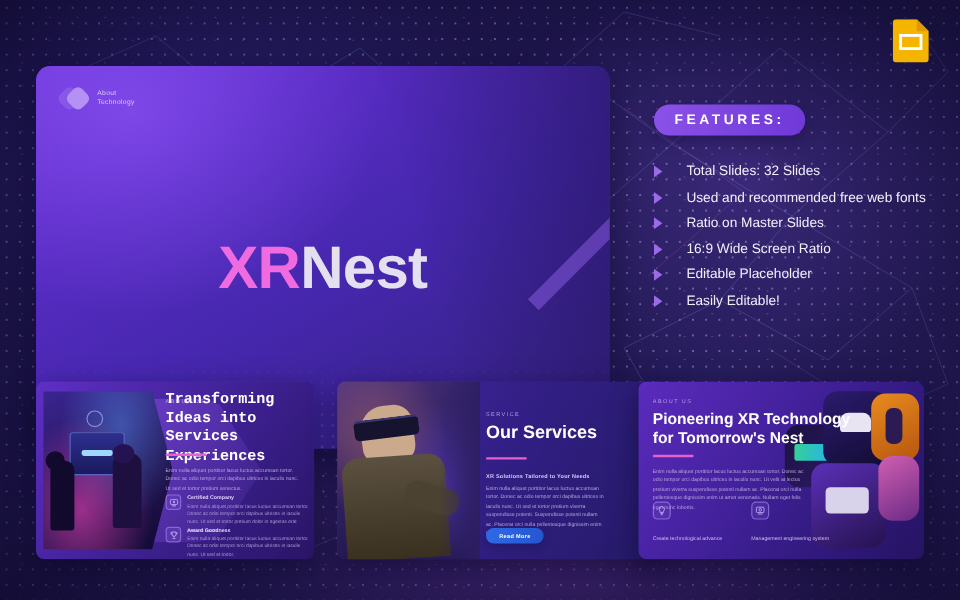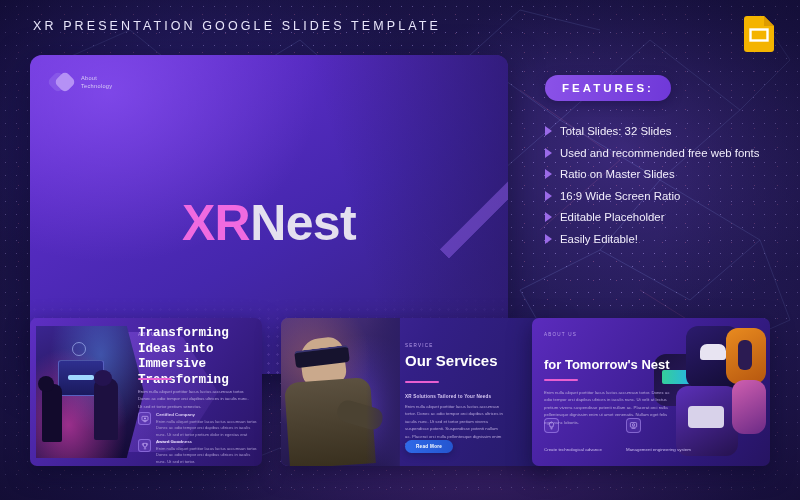--- a/index.html
+++ b/index.html
@@ -95,24 +95,25 @@
     z-index:3; white-space:nowrap;
   }
 
   
   .features{ position:absolute; left:545px; top:75px; width:250px; z-index:6; }
   .features-badge{
     display:inline-block; padding:7px 17px; border-radius:16px;
     background:linear-gradient(100deg,#8b52e8,#6f38d8);
     color:#fff; font-size:11.5px; font-weight:700; letter-spacing:3px;
     box-shadow:0 3px 12px rgba(20,8,60,.45);
+    margin-top:12px;
   }
   .features-list{ margin-top:24px; list-style:none; }
   .features-list li{
-    display:flex; align-items:center; gap:8px;
+    display:flex; align-items:center; gap:20px;
     margin-bottom:9.5px; color:#f2eefc; font-size:11.4px; white-space:nowrap;
   }
   .bullet{
     width:0; height:0; flex:none;
     border-left:7px solid #9a6ae8;
     border-top:5px solid transparent;
     border-bottom:5px solid transparent;
   }
 
   
@@ -269,21 +270,20 @@
       <path d="M120 120 L250 180 L180 260"></path>
       <path d="M520 90 L620 160 L540 230"></path>
       <path d="M640 290 L720 340 L660 420"></path>
     </g>
   </svg>
   <div class="dots"></div>
   <div class="vig"></div>
 </div>
 
 <div class="header">
-  <div class="header-title">XR PRESENTATION GOOGLE SLIDES TEMPLATE</div>
   <svg class="gslides-icon" viewBox="0 0 30 36">
     <path d="M3 0 H20 L30 10 V33 A3 3 0 0 1 27 36 H3 A3 3 0 0 1 0 33 V3 A3 3 0 0 1 3 0 Z" fill="#f4b400"></path>
     <path d="M20 0 L30 10 H20 Z" fill="#dd9b00"></path>
     <rect x="6.5" y="13.5" width="17" height="11" fill="none" stroke="#ffffff" stroke-width="2.4"></rect>
   </svg>
 </div>
 
 <div class="hero">
   <div class="glow"></div>
   <div class="corner-fade"></div>
@@ -343,21 +343,21 @@
     <span class="scr"></span>
     <span class="halo"></span>
     <span class="fig" style="left:6px;  top:58px; width:20px; height:58px; border-radius:8px 8px 2px 2px;"></span>
     <span class="fig" style="left:2px;  top:50px; width:16px; height:16px; border-radius:50%;"></span>
     <span class="fig" style="left:58px; top:52px; width:24px; height:62px; border-radius:9px 9px 2px 2px; background:#1d1040;"></span>
     <span class="fig" style="left:58px; top:44px; width:18px; height:16px; border-radius:50%; background:#241350;"></span>
   </div>
   <div class="t-label" style="left:108px; top:14px;">ABOUT US</div>
   <div class="t-title" style="left:108px; top:8px;font-family:Liberation Mono, monospace;">
     <span>Transforming Ideas into</span><br>
-    <span>Immersive Transforming</span>
+    <span>Services Experiences</span>
   </div>
   <div class="t-rule" style="left:108px; top:60px;"></div>
   <div class="t-body" style="left:108px; top:70px; width:112px;">Enim nulla aliquet porttitor lacus luctus accumsan tortor. Donec ac odio tempor orci dapibus ultrices in iaculis nunc. Ut sed et tortor pretium senectus.</div>
 
   <div class="feat-row" style="left:108px; top:94px;">
     <span class="feat-ico">
       <svg viewBox="0 0 12 12" width="8" height="8">
           <rect x="1.5" y="2" width="9" height="6" rx="1" fill="none" stroke="#cdb4fb" stroke-width="1"></rect>
           <circle cx="6" cy="5" r="1.3" fill="#cdb4fb"></circle>
           <path d="M4.5 8.2 L4.5 10.5 L6 9.6 L7.5 10.5 L7.5 8.2" fill="none" stroke="#cdb4fb" stroke-width="0.9"></path>
@@ -406,21 +406,21 @@
   <div class="t-bg"></div>
   <div class="collage">
     <span class="cel c1"></span>
       <span class="cel c2"></span>
       <span class="cel c3"></span>
     <span class="cel c4"></span>
       <span class="cel c5"></span>
   </div>
   <div class="t-label" style="left:12px; top:14px;">ABOUT US</div>
   <div class="t-title" style="left:12px; top:23px; font-size:13px;">
-    <br>
+    <span>Pioneering XR Technology</span><br>
     <span>for Tomorrow's Nest</span>
   </div>
   <div class="t-rule" style="left:12px; top:61px;"></div>
   <div class="t-body" style="left:12px; top:71px; width:130px;">Enim nulla aliquet porttitor lacus luctus accumsan tortor. Donec ac odio tempor orci dapibus ultrices in iaculis nunc. Ut velit at lectus pretium viverra suspendisse potenti nullam ac. Placerat orci nulla pellentesque dignissim enim ut amet venenatis. Nullam eget felis eget nunc lobortis.</div>
 
   <div class="cap-row" style="left:12px; top:100px;">
     <span class="cap-ico">
       <svg viewBox="0 0 12 12" width="9" height="9">
           <path d="M6 1.5 A3 3 0 0 1 8 6.6 V8 H4 V6.6 A3 3 0 0 1 6 1.5 Z" fill="none" stroke="#cdb4fb" stroke-width="0.9"></path>
           <path d="M4.6 9.4 H7.4 M5 10.6 H7" stroke="#cdb4fb" stroke-width="0.9"></path>

